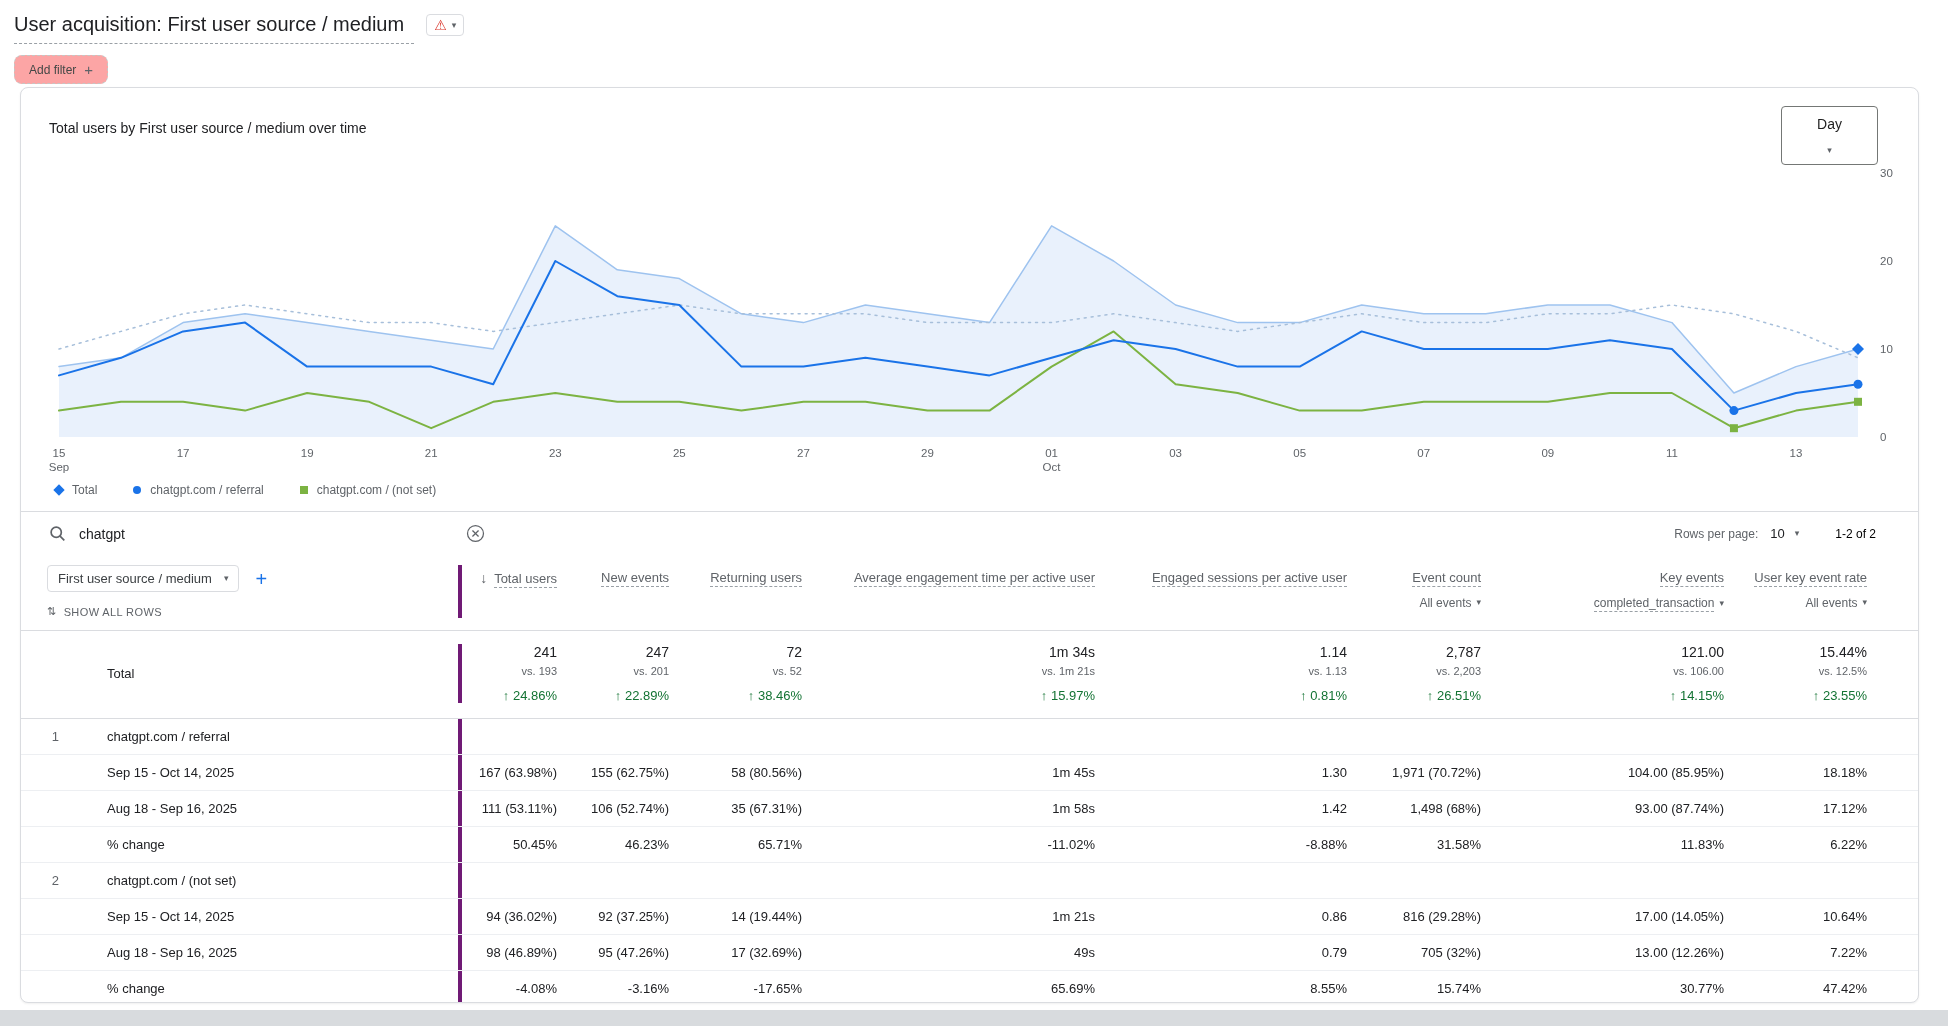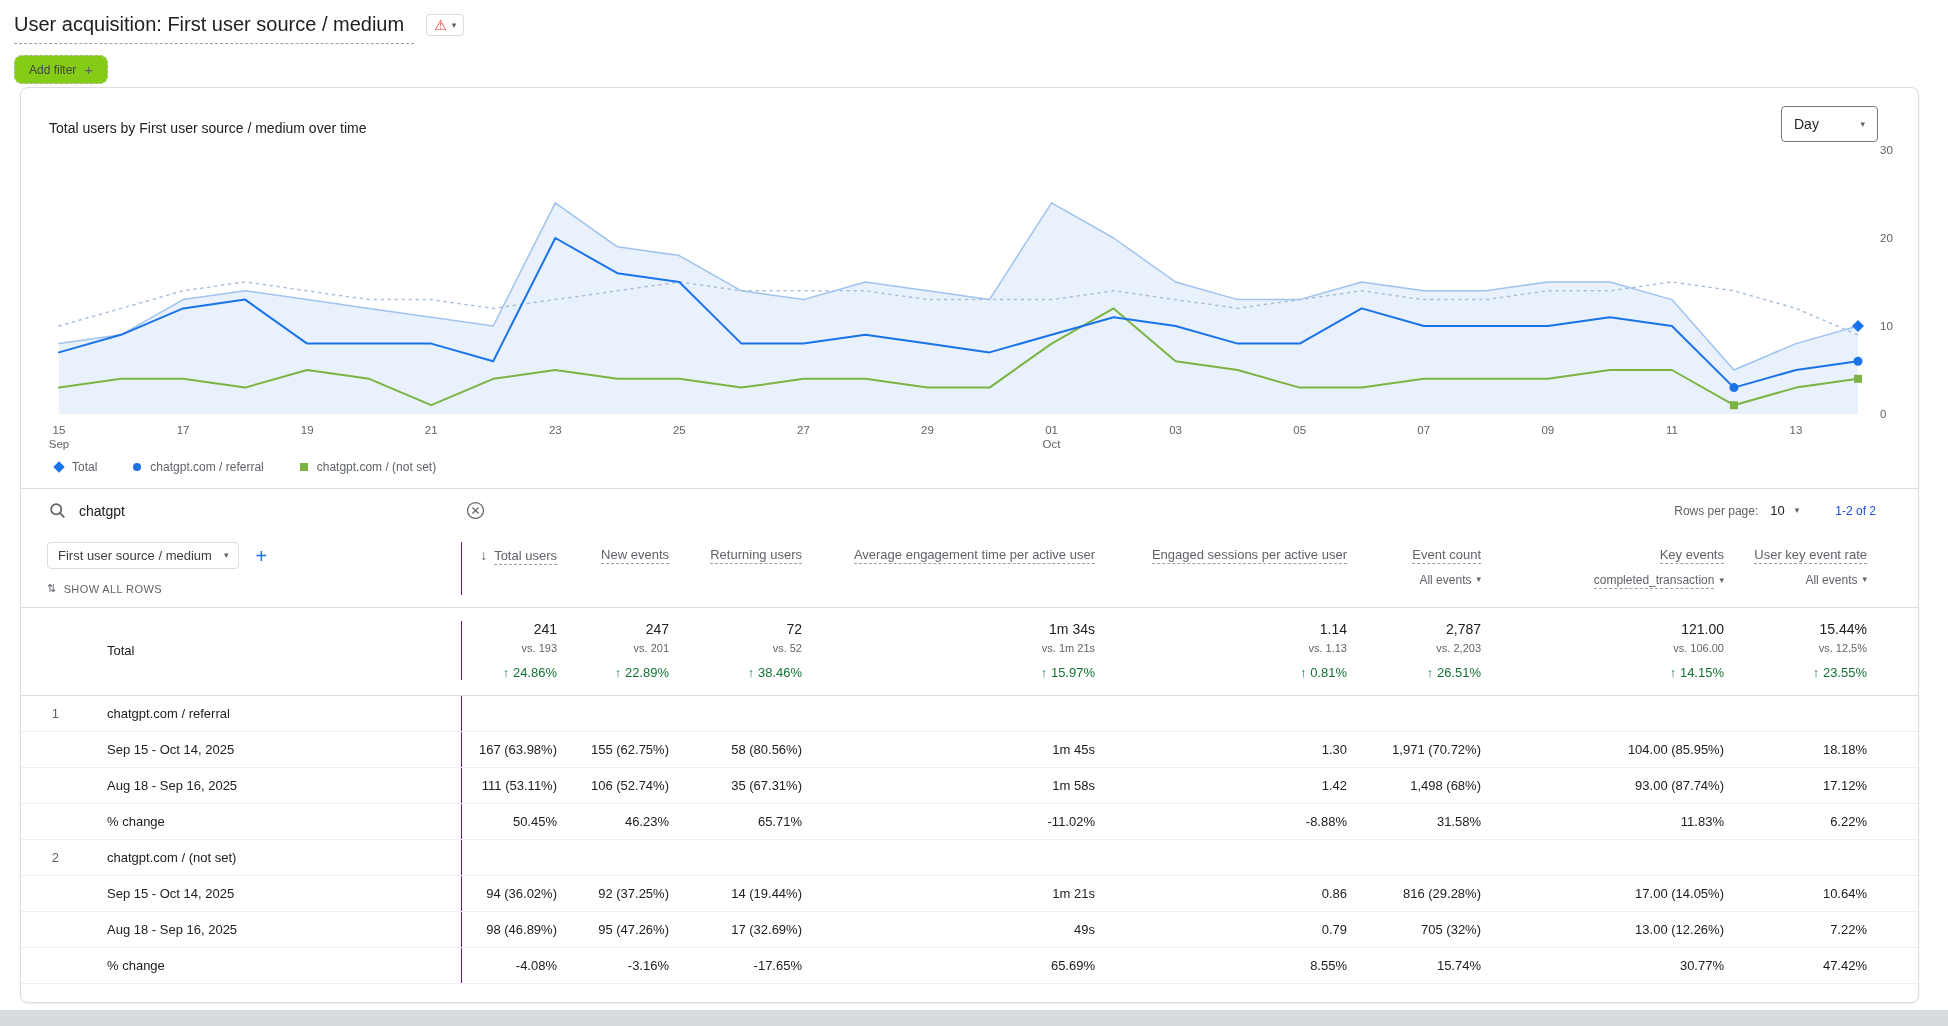--- a/index.html
+++ b/index.html
@@ -21,41 +21,42 @@
     display:inline-flex; align-items:center; gap:5px; margin-top:2px;
     border:1px solid #dadce0; border-radius:4px; background:#fff;
     padding:3px 7px; cursor:pointer;
   }
   .warn-tri { color:#d93025; font-size:14px; line-height:1; }
   .caret { font-size:9px; color:#5f6368; line-height:1; }
 
   .filter-row { padding:11px 0 0 14px; }
   .add-filter {
     display:inline-flex; align-items:center; gap:8px;
-    border:1px dashed #c4c7c5; border-radius:8px; background:#84cc16;
+    border:1px dashed #c4c7c5; border-radius:8px; background:#fca5a5;
     padding:6px 14px; font-size:12px; color:#444746; cursor:pointer;
     font-family:"Liberation Sans", sans-serif;
     text-align:center;
   }
   .add-filter .plus { color:#5f6368; font-size:15px; line-height:1; }
 
   
   .card {
     position:absolute; left:20px; top:87px; width:1899px; height:916px;
     border:1px solid #dadce0; border-radius:8px; background:#fff;
     box-shadow:0 1px 2px rgba(60,64,67,.08); overflow:hidden;
   }
 
   .chart-header { display:flex; justify-content:space-between; align-items:flex-start; padding:18px 40px 0 28px; }
   .chart-title { font-size:14px; color:#202124; padding-top:14px; }
   .granularity-select {
     display:inline-flex; align-items:center; justify-content:space-between; gap:14px;
     min-width:97px; border:1px solid #747775; border-radius:4px; background:#fff;
     padding:9px 12px; font-size:14px; color:#1f1f1f; cursor:pointer;
     font-family:"Liberation Sans", sans-serif;
+    flex-direction:column;
   }
 
   #chart { padding:0 20px; }
   .legend { display:flex; align-items:center; gap:36px; padding:2px 0 14px 34px; font-size:12px; color:#5f6368; }
   .legend-item { display:inline-flex; align-items:center; gap:9px; }
   .lm { display:inline-block; width:8px; height:8px; }
   .lm.diamond { transform:rotate(45deg); }
   .lm.circle { border-radius:50%; }
 
   .divider { border-top:1px solid #dadce0; }
@@ -64,26 +65,26 @@
   .search-row { display:flex; justify-content:space-between; align-items:center; padding:10px 42px 10px 28px; }
   .search-left { display:flex; align-items:center; gap:13px; width:436px; }
   .search-text { flex:1; font-size:14px; color:#202124; cursor:text; }
   .icon-btn { background:none; border:none; padding:0; cursor:pointer; display:inline-flex; align-items:center; }
   .search-right { display:flex; align-items:center; gap:6px; font-size:12px; color:#5f6368; }
   .rpp-select {
     display:inline-flex; align-items:center; gap:10px; background:none; border:none;
     font-size:13px; color:#202124; cursor:pointer; padding:4px 6px;
     font-family:"Liberation Sans", sans-serif;
   }
-  .range-label { margin-left:24px; font-size:12px; color:#1d4ed8; }
+  .range-label { margin-left:24px; font-size:12px; color:#000000; }
 
   
   .table { font-size:13px; }
   .trow { display:grid; grid-template-columns:46px 395px 97px 112px 133px 293px 252px 134px 243px 143px; align-items:center; }
-  .dimcell { border-right:1px solid #701a75; align-self:stretch; }
+  .dimcell { border-right:4px solid #701a75; align-self:stretch; }
 
   .thead { align-items:start; padding:10px 0 12px; border-bottom:1px solid #dadce0; min-height:74px; }
   .hdim { padding-left:26px; display:flex; flex-direction:column; gap:13px; justify-content:flex-start; }
   .chiprow { display:flex; align-items:center; }
   .dim-chip {
     display:inline-flex; align-items:center; gap:12px; border:1px solid #dadce0; border-radius:4px;
     background:#fff; padding:5px 10px; font-size:13px; color:#3c4043; cursor:pointer;
     font-family:"Liberation Sans", sans-serif;
   }
   .plus-btn { color:#1a73e8; font-size:20px; background:none; border:none; margin-left:16px; cursor:pointer; line-height:1; }

